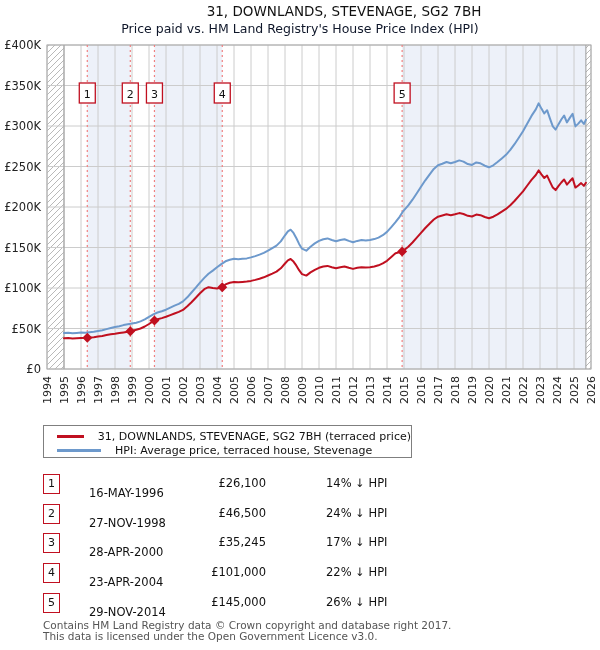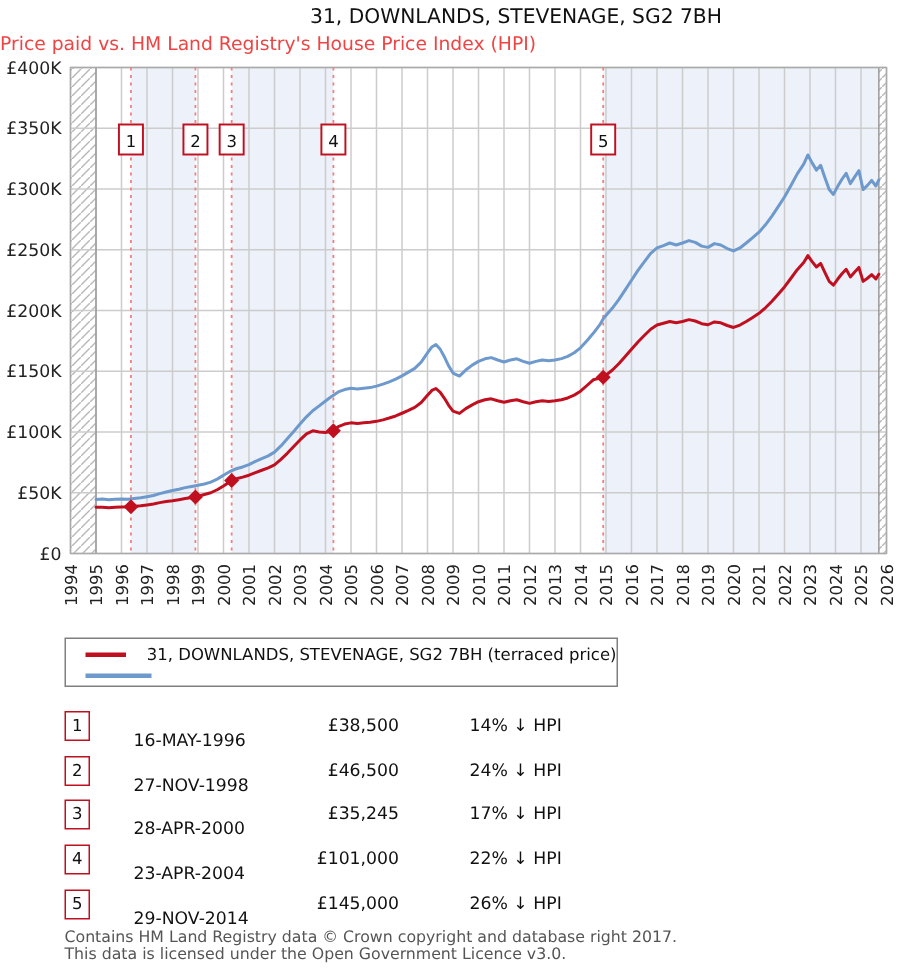--- a/index.html
+++ b/index.html
@@ -1,28 +1,28 @@
 <!DOCTYPE html>
 <html><head>
 <meta charset="utf-8">
 <style>
   html,body{margin:0;padding:0;background:#fff;}
   body{width:600px;height:650px;position:relative;font-family:"DejaVu Sans","Liberation Sans",sans-serif;color:#111;overflow:hidden;}
   .title{position:absolute;top:3px;left:0;width:600px;text-align:center;font-size:13.5px;color:#111;padding-left:44px;}
-  .subtitle{position:absolute;top:21px;left:0;width:600px;text-align:left;font-size:12.5px;color:#ef4444;}
+  .subtitle{position:absolute;top:21px;left:0;width:600px;text-align:center;font-size:12.5px;color:#0f172a;}
   #chart-svg{position:absolute;top:40px;left:0;}
   .legend-box{position:absolute;left:43px;top:425px;width:369px;height:33px;box-sizing:border-box;border:1px solid #7f7f7f;background:#fff;padding-top:3px;}
   .legend-row{display:flex;align-items:center;height:14px;}
   .legend-swatch{display:inline-block;width:44px;height:0;border-top:3px solid #000;margin-left:13px;margin-right:14px;}
   .legend-label{font-size:11px;color:#111;white-space:nowrap;}
   .sale-row{position:absolute;left:0;width:600px;height:22px;}
   .num-badge{position:absolute;left:43px;top:0;width:15px;height:18px;border:1px solid #c01020;background:#fff;color:#111;font-size:11px;text-align:center;line-height:18px;}
   .sale-date{position:absolute;left:89px;top:2px;font-size:11.5px;color:#111;margin-top:10px;}
   .sale-price{position:absolute;left:156px;top:2px;width:110px;text-align:right;font-size:11.5px;color:#111;}
-  .sale-hpi{position:absolute;left:313px;top:2px;font-size:11.5px;color:#111;}
+  .sale-hpi{position:absolute;left:326px;top:2px;font-size:11.5px;color:#111;}
   .footer{position:absolute;left:43px;font-size:10.5px;color:#555;white-space:nowrap;}
 </style>
 </head>
 <body>
 
 <div class="title">31, DOWNLANDS, STEVENAGE, SG2 7BH</div>
 <div class="subtitle">Price paid vs. HM Land Registry's House Price Index (HPI)</div>
 
 <svg id="chart-svg" width="600" height="385" aria-label="price chart">
   <defs>
@@ -165,28 +165,29 @@
     </g>
 </svg>
 
 <div class="legend-box">
   <div class="legend-row">
     <span class="legend-swatch" style="border-top-color: rgb(192, 16, 32);"></span>
     <span class="legend-label">31, DOWNLANDS, STEVENAGE, SG2 7BH (terraced price)</span>
   </div>
   <div class="legend-row">
     <span class="legend-swatch" style="border-top-color: rgb(109, 153, 204);"></span>
+    <span class="legend-label">HPI: Average price, terraced house, Stevenage</span>
   </div>
 </div>
 
 <div id="sales-table">
     <div class="sale-row" style="top: 474px;">
       <span class="num-badge">1</span>
       <span class="sale-date">16-MAY-1996</span>
-      <span class="sale-price">£38,500</span>
+      <span class="sale-price">£26,100</span>
       <span class="sale-hpi">14% ↓ HPI</span>
     </div>
     <div class="sale-row" style="top: 503.7px;">
       <span class="num-badge">2</span>
       <span class="sale-date">27-NOV-1998</span>
       <span class="sale-price">£46,500</span>
       <span class="sale-hpi">24% ↓ HPI</span>
     </div>
     <div class="sale-row" style="top: 533.4px;">
       <span class="num-badge">3</span>

